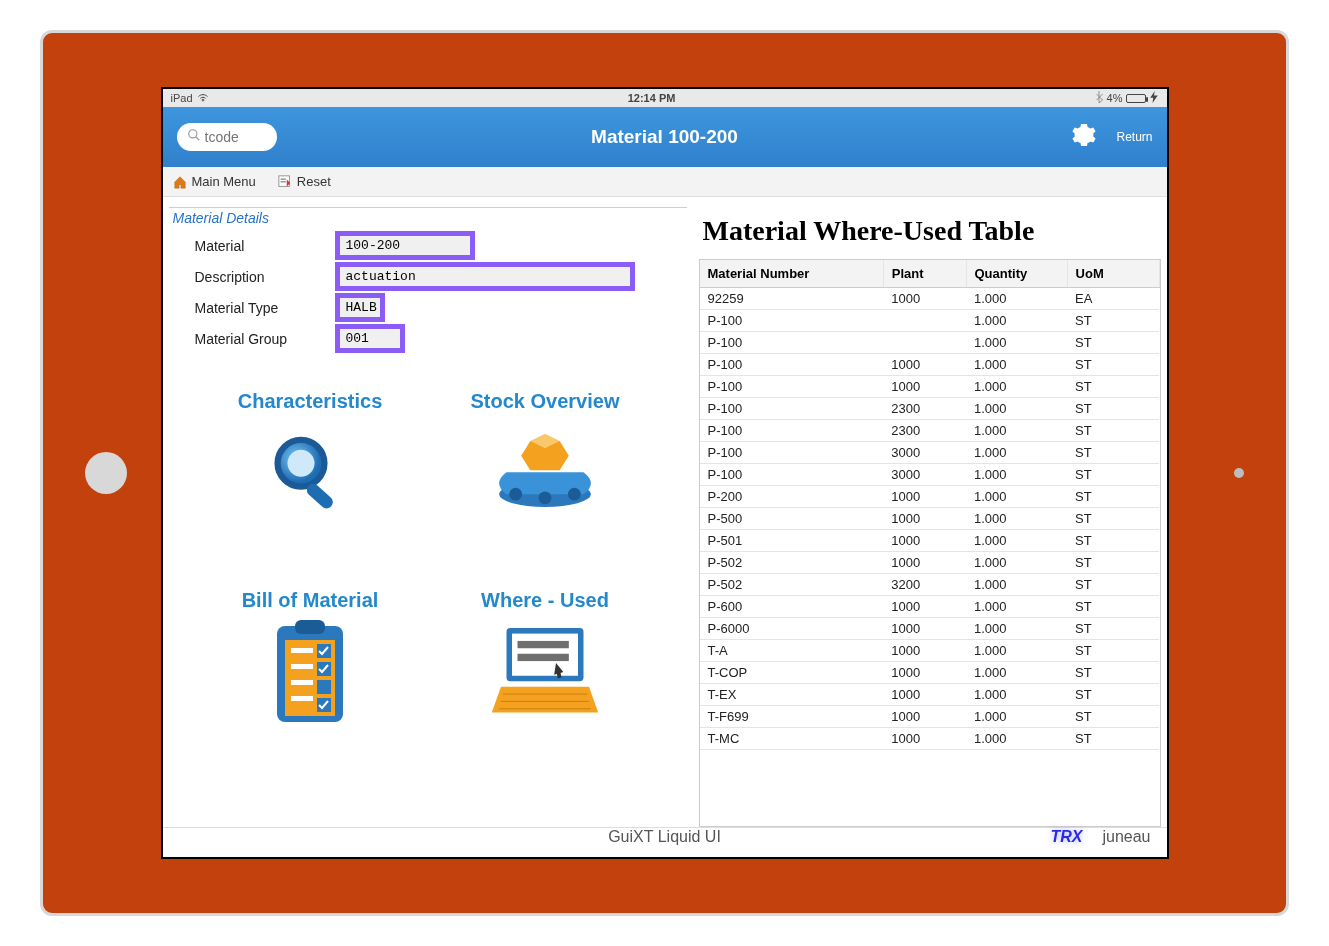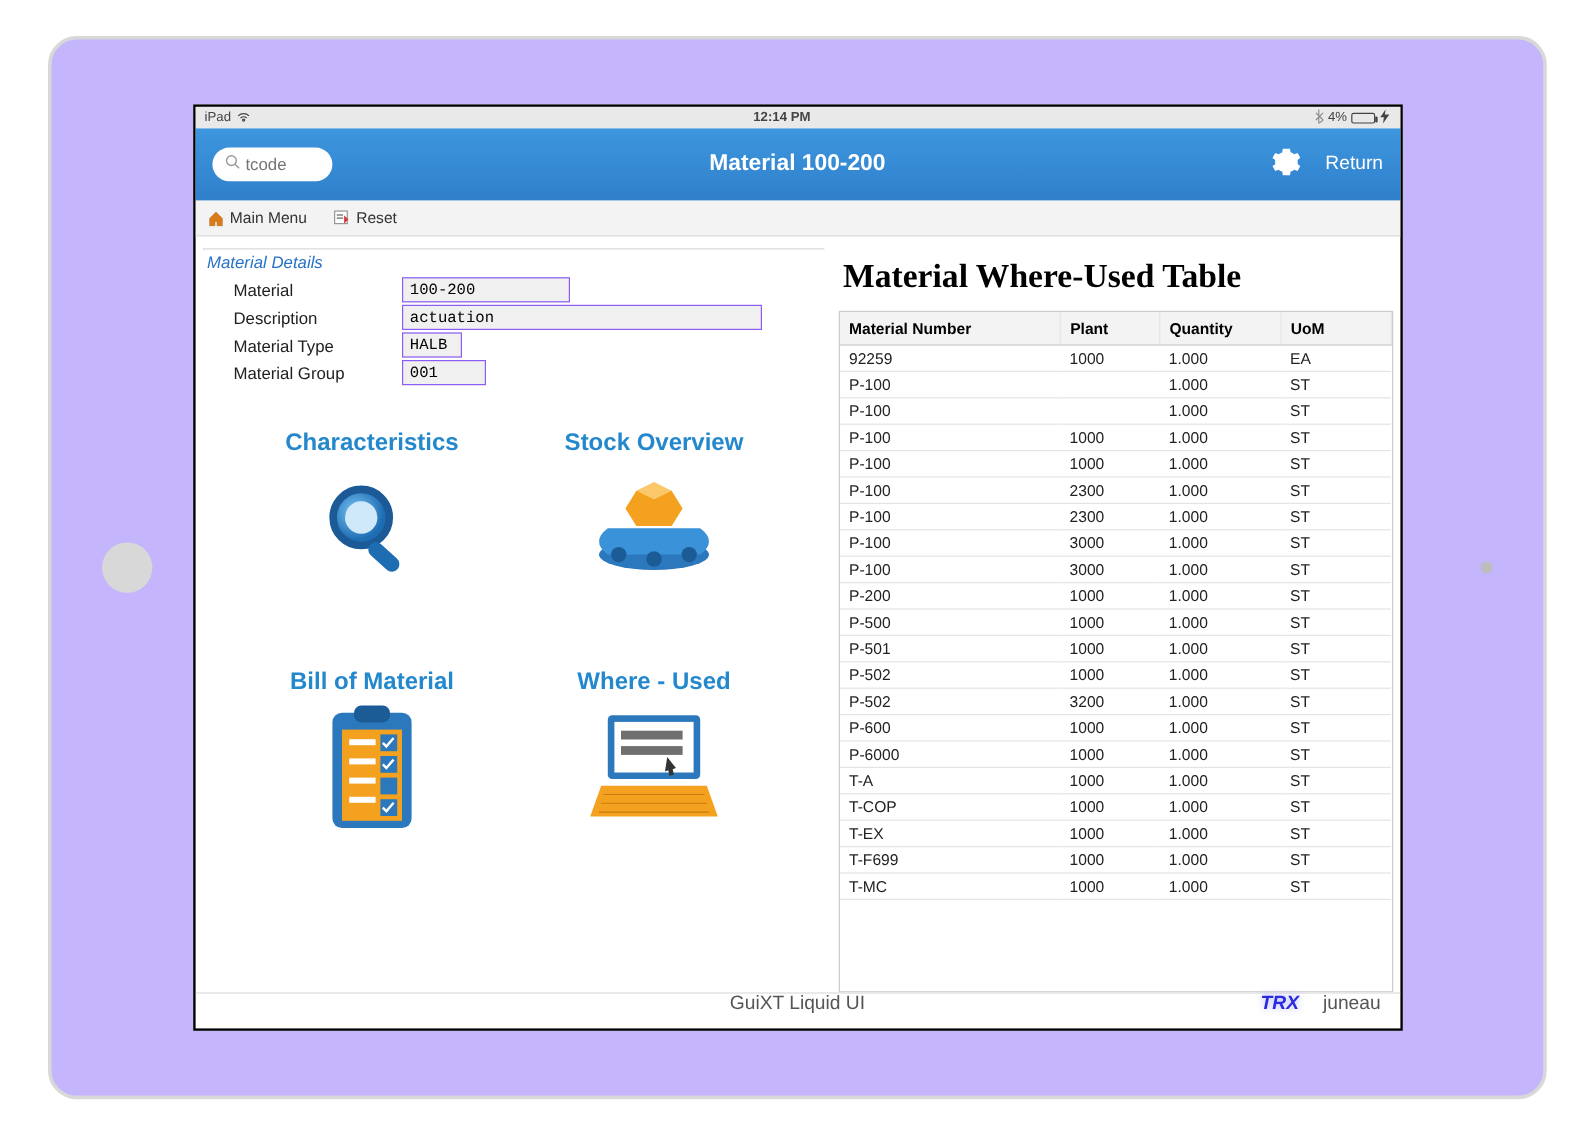--- a/index.html
+++ b/index.html
@@ -10,22 +10,22 @@
     height: 946px;
     position: relative;
   }
   .ipad-frame {
     position: absolute;
     left: 40px;
     top: 30px;
     width: 1249px;
     height: 886px;
     border: 3px solid #d8d8d8;
-    border-radius: 24px;
-    background: #c4b5fd;
+    border-radius: 12px;
+    background: #c2410c;
     display: flex;
     align-items: center;
     justify-content: center;
   }
   .home-button-left {
     position: absolute;
     left: 42px;
     top: 50%;
     transform: translateY(-50%);
     width: 42px;
@@ -96,21 +96,21 @@
   }
   .nav-title {
     font-size: 19px;
     font-weight: 600;
     position: absolute;
     left: 50%;
     transform: translateX(-50%);
   }
   .nav-right { display: flex; align-items: center; gap: 20px; }
   .gear-icon svg { width: 24px; height: 24px; fill: #fff; }
-  .return-btn { color: #fff; font-size: 16px; cursor: pointer; text-align: right; }
+  .return-btn { color: #fff; font-size: 12px; cursor: pointer; text-align: right; }
   .toolbar {
     height: 30px;
     background: #f3f3f3;
     border-bottom: 1px solid #ddd;
     display: flex;
     align-items: center;
     padding: 0 10px;
     gap: 22px;
     font-size: 13px;
     color: #333;
@@ -149,21 +149,21 @@
   }
   .form-label {
     width: 140px;
     font-size: 14px;
     color: #222;
   }
   .form-input {
     font-family: "Courier New", monospace;
     font-size: 13px;
     background: #f0f0f0;
-    border: 1px solid #8b5cf6;
+    border: 5px solid #8b5cf6;
     padding: 2px 6px;
     color: #000;
   }
   .tile-grid {
     display: grid;
     grid-template-columns: 1fr 1fr;
     gap: 60px 40px;
     padding: 30px 50px 10px 50px;
   }
   .tile {

